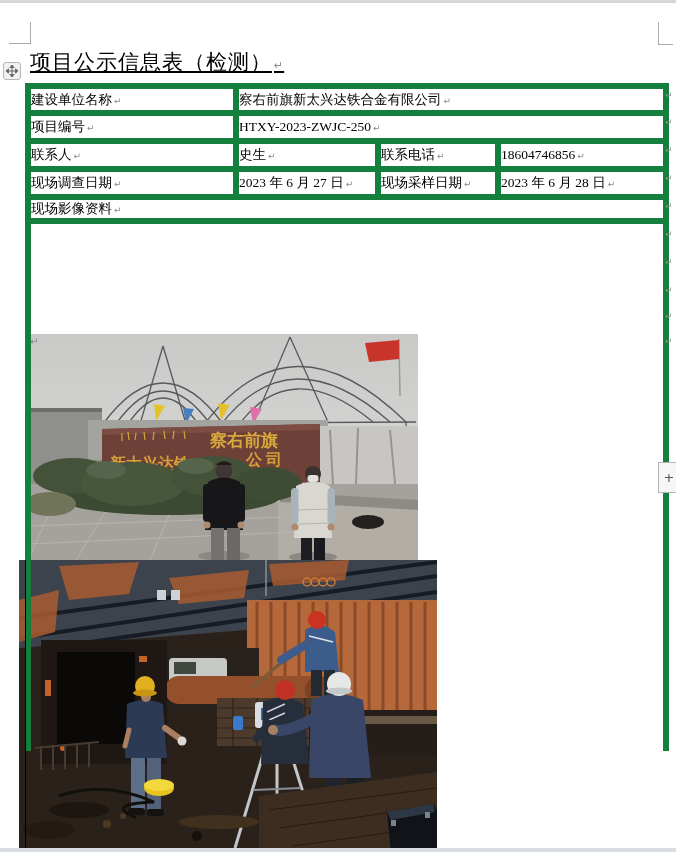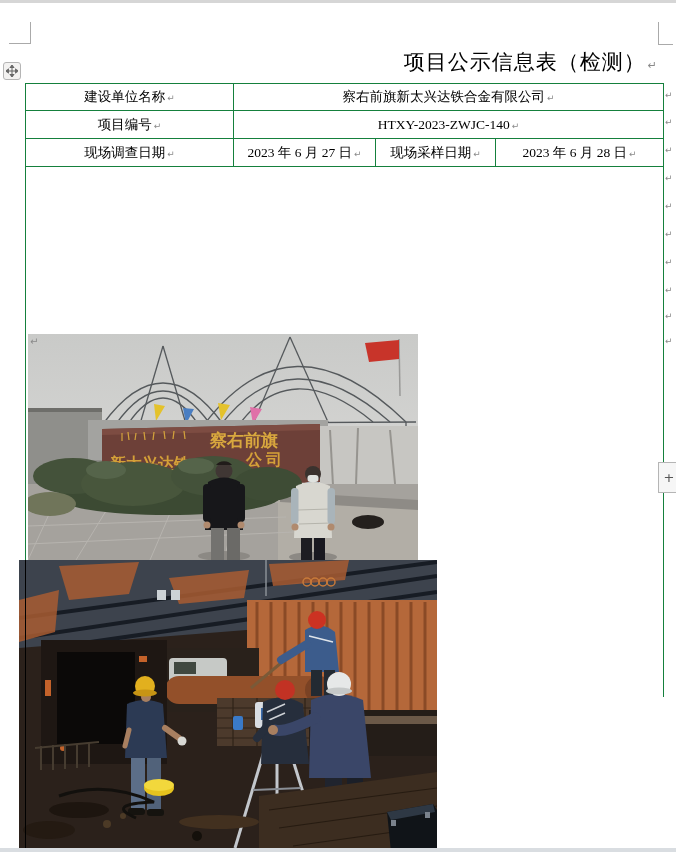--- a/index.html
+++ b/index.html
@@ -20,30 +20,30 @@
     display:flex;align-items:center;justify-content:center;
   }
   .plus-button{
     position:absolute;left:658px;top:462px;width:22px;height:31px;
     background:#f6f6f6;border:1px solid #b5b5b5;z-index:8;
     font-family:"DejaVu Sans",sans-serif;font-size:13px;color:#555;
     display:flex;align-items:center;justify-content:center;box-sizing:border-box;
   }
   .doc-title{
     position:absolute;left:30px;top:48px;width:628px;height:28px;
-    text-align:right;font-size:21px;letter-spacing:1px;color:#000;z-index:3;white-space:nowrap;
+    text-align:left;font-size:21px;letter-spacing:1px;color:#000;z-index:3;white-space:nowrap;text-decoration:underline;
   }
   .pmark{color:#8a8a8a;font-size:9px;font-family:"DejaVu Sans",sans-serif;margin-left:2px;}
   .title-mark{font-size:11px;}
   #info-table{
     position:absolute;left:25px;top:83px;width:638px;z-index:4;
     border-collapse:collapse;table-layout:fixed;background:transparent;
   }
   #info-table td{
-    border:1px solid #15803d;text-align:center;vertical-align:middle;
+    border:6px solid #15803d;vertical-align:middle;
     font-size:13.5px;color:#000;padding:0;line-height:1.15;overflow:hidden;
   }
   #info-table tr.photo-row td{vertical-align:top;border-bottom:none;}
   .row-end-mark{position:absolute;left:665px;color:#8a8a8a;font-size:9px;font-family:"DejaVu Sans",sans-serif;z-index:6;}
   .photo{position:absolute;display:block;}
   #photo1{left:28px;top:334px;width:390px;height:226px;z-index:1;}
   #photo2{left:19px;top:560px;width:418px;height:292px;z-index:2;}
   .border-overlay-left{position:absolute;left:25px;top:560px;width:1px;height:288px;background:#000;z-index:5;}
   .cell-pmark-photos{position:absolute;left:30px;top:336px;z-index:6;color:#8a8a8a;font-size:10px;font-family:"DejaVu Sans",sans-serif;}
   svg{display:block;}
@@ -86,27 +86,36 @@
         <col style="width:120px">
         <col style="width:168px">
       </colgroup>
     <tbody>
         <tr style="height: 27px;">
           <td><span class="cell-text">建设单位名称</span><span class="pmark">↵</span></td>
           <td colspan="3"><span class="cell-text">察右前旗新太兴达铁合金有限公司</span><span class="pmark">↵</span></td>
         </tr>
         <tr style="height: 28px; margin-top: 24px;">
           <td><span class="cell-text">项目编号</span><span class="pmark">↵</span></td>
-          <td colspan="3"><span class="cell-text">HTXY-2023-ZWJC-140</span><span class="pmark">↵</span></td>
+          <td colspan="3"><span class="cell-text">HTXY-2023-ZWJC-250</span><span class="pmark">↵</span></td>
+        </tr>
+        <tr style="height: 28px;">
+          <td><span class="cell-text">联系人</span><span class="pmark">↵</span></td>
+          <td><span class="cell-text">史生</span><span class="pmark">↵</span></td>
+          <td><span class="cell-text">联系电话</span><span class="pmark">↵</span></td>
+          <td><span class="cell-text">18604746856</span><span class="pmark">↵</span></td>
         </tr>
         <tr style="height: 28px;">
           <td><span class="cell-text">现场调查日期</span><span class="pmark">↵</span></td>
           <td><span class="cell-text">2023 年 6 月 27 日</span><span class="pmark">↵</span></td>
           <td><span class="cell-text">现场采样日期</span><span class="pmark">↵</span></td>
           <td><span class="cell-text">2023 年 6 月 28 日</span><span class="pmark">↵</span></td>
+        </tr>
+        <tr style="height: 24px;">
+          <td colspan="4"><span class="cell-text">现场影像资料</span><span class="pmark">↵</span></td>
         </tr>
         <tr class="photo-row" style="height: 530px;">
           <td colspan="4"></td>
         </tr>
       </tbody>
   </table>
 
   <span class="cell-pmark-photos">↵</span>
 
   <svg id="photo1" class="photo" viewBox="0 0 390 226" preserveAspectRatio="none" role="img" aria-label="厂区大门合影：钢架拱棚与红旗下，两名人员站在察右前旗新太兴达铁合金有限公司牌匾前">

